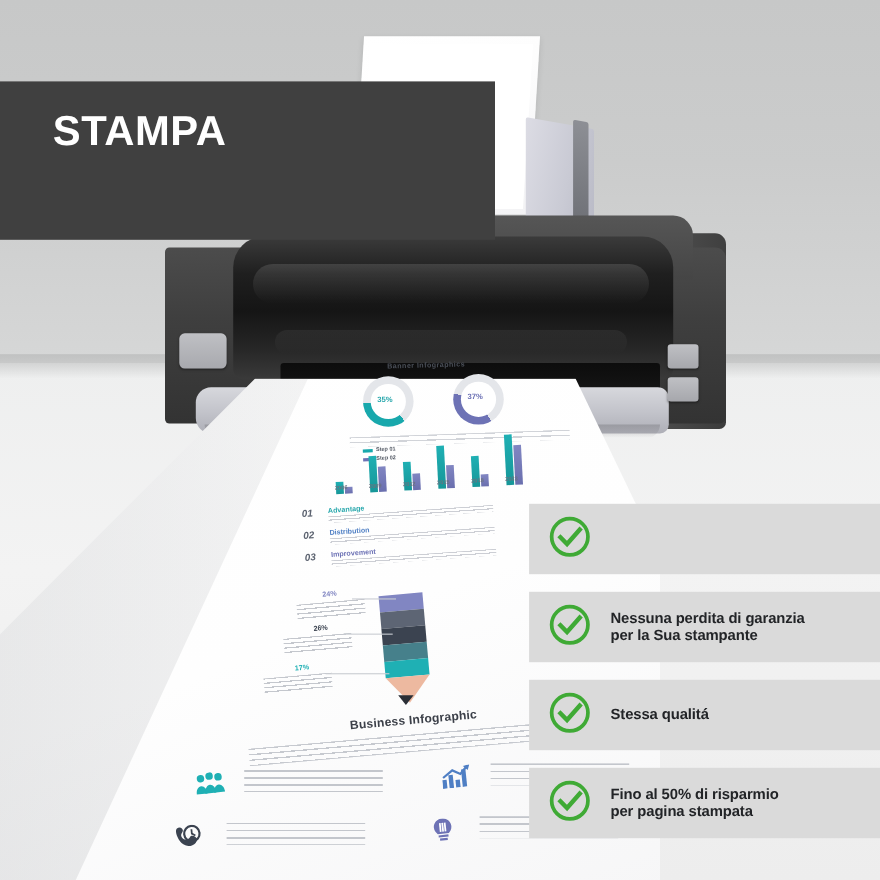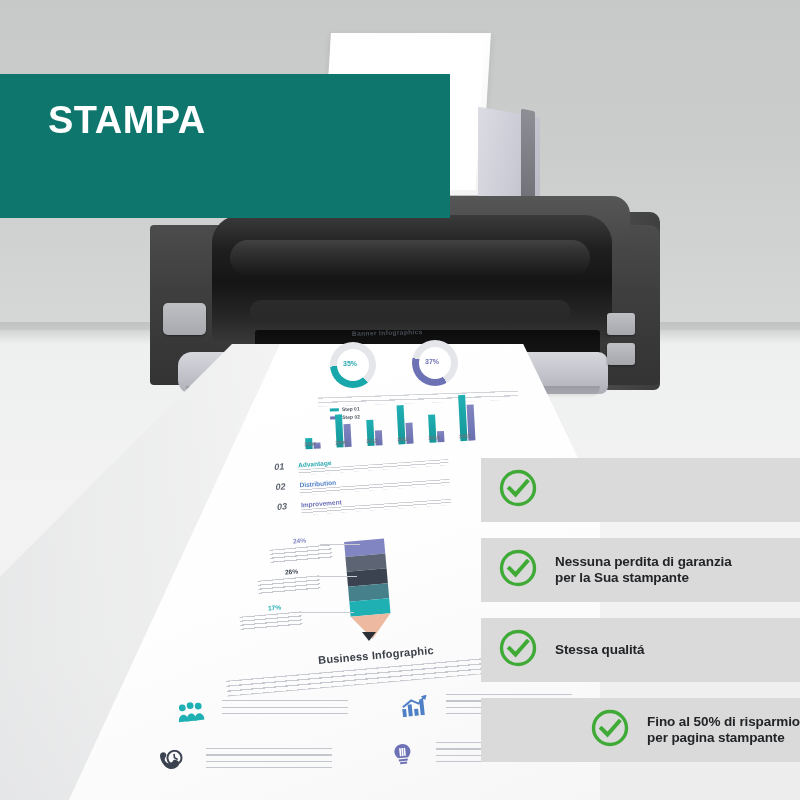--- a/index.html
+++ b/index.html
@@ -133,31 +133,31 @@
   .biz-para{position:absolute;left:226px;top:324px;width:290px;height:16px;
     transform:rotate(-5deg);
     background:repeating-linear-gradient(180deg,#c6c9cf 0 1.2px,transparent 1.2px 5px);}
 
   .ico-row{position:absolute;transform:rotate(-6deg);}
   .ico-txt{position:absolute;width:126px;height:20px;
     background:repeating-linear-gradient(180deg,#c3c6cc 0 1.4px,transparent 1.4px 6.5px);}
 
   
   .banner{position:absolute;left:0;top:74px;width:450px;height:144px;
-    background:#0f766e;}
+    background:#404040;}
   .banner h1{margin:0;color:#fff;font-weight:bold;font-size:38px;line-height:45px;
     letter-spacing:.5px;padding:24px 0 0 48px;}
 
   
   .feat{position:absolute;left:481px;width:319px;height:64px;background:#dadada;
     display:flex;align-items:center;}
   .feat .ring{margin-left:17px;flex:0 0 auto;}
   .feat .ftext{margin-left:17px;font-size:13.5px;font-weight:bold;color:#222427;
     line-height:16.5px;letter-spacing:-.1px;}
-  .f1{top:458px;} .f2{top:538px;} .f3{top:618px;} .f4{top:698px;justify-content:flex-end;}
+  .f1{top:458px;} .f2{top:538px;} .f3{top:618px;} .f4{top:698px;}
 </style>
 </head>
 <body>
 
 <div id="stage">
 
   <div class="bg-top"></div>
   <div class="bg-bottom"></div>
   <div class="bg-horizon"></div>
 
@@ -368,17 +368,17 @@
 
   <div class="feat f4">
     <span class="ring">
       <svg width="40" height="40" viewBox="0 0 40 40">
         <circle cx="20" cy="20" r="16.5" fill="none" stroke="#3faa35" stroke-width="3.4"></circle>
         <path d="M11.5 20.5 L17.5 26.5 L29 13.5" fill="none" stroke="#3faa35" stroke-width="4" stroke-linecap="square"></path>
       </svg>
     </span>
     <span class="ftext">
       <span>Fino al 50% di risparmio</span><br>
-      <span>per pagina stampante</span>
+      <span>per pagina stampata</span>
     </span>
   </div>
 
 </div>
 
 </body></html>

